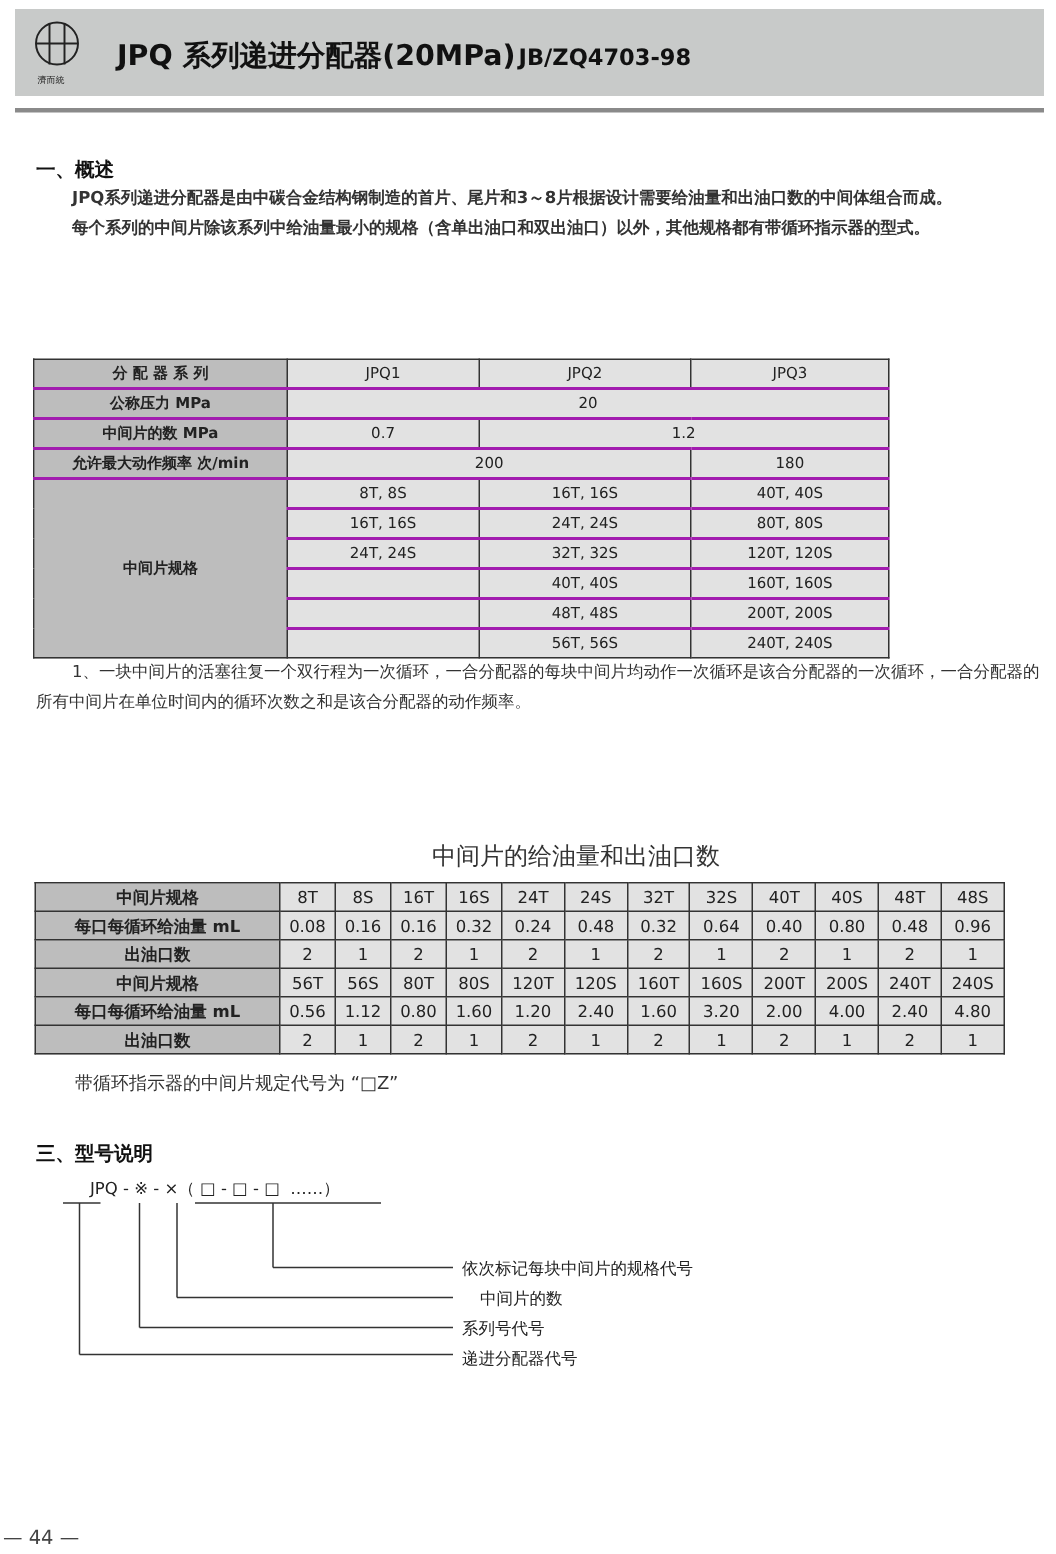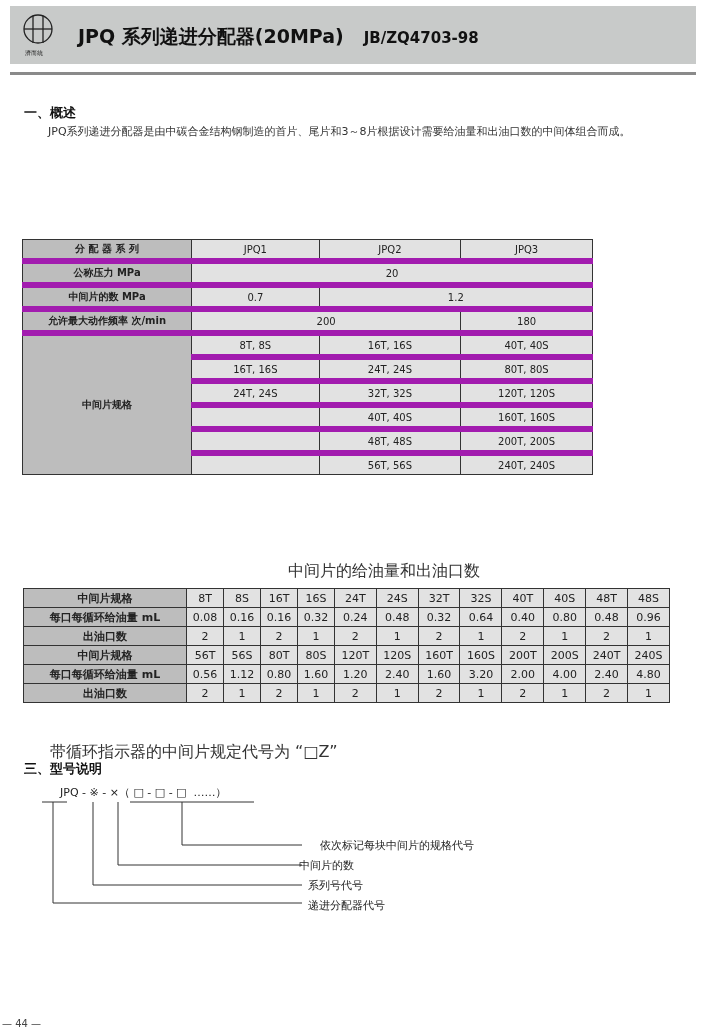--- a/index.html
+++ b/index.html
@@ -3,35 +3,35 @@
 <meta charset="utf-8">
 <style>
   html, body { margin:0; padding:0; background:#fff; }
   body { width:704px; height:1036px; position:relative; overflow:hidden;
          font-family:"DejaVu Sans", sans-serif; color:#222; }
   .header { position:absolute; left:10px; top:6px; width:686px; height:58px; background:#c8cac9; }
   .header-line { position:absolute; left:10px; top:72px; width:686px; height:3px; background:#8a8a8a; }
   .logo { position:absolute; left:20px; top:12px; width:36px; height:46px; }
   .logo-text { position:absolute; left:25px; top:49px; font-size:6px; color:#222; }
   .title { position:absolute; left:78px; top:24px; font-size:19px; font-weight:bold; color:#111; letter-spacing:0; }
-  .title .std { font-size:15px; margin-left:20px; }
+  .title .std { font-size:15px; margin-left:2px; }
   .h { position:absolute; left:24px; font-size:13px; font-weight:bold; color:#111; }
   .para { position:absolute; left:24px; width:672px; font-size:11px; line-height:20px; color:#333; }
   .para p { margin:0; text-indent:24px; }
   table { border-collapse:collapse; position:absolute; font-size:10px; font-family:"DejaVu Sans", sans-serif; }
   td { border:1px solid #333; text-align:center; padding:0; background:#e2e2e2; color:#222; }
   .lbl { background:#bdbdbd; font-weight:bold; }
   #t1 { left:22px; top:239px; width:571px; }
   #t1 td { height:18px; }
-  #t1 tr + tr td { border-top:6px solid #a21caf; }
+  #t1 tr + tr td { border-top:2px solid #a21caf; }
   #t2 { left:23px; top:588px; width:647px; font-size:11px; }
   #t2 td { height:18px; }
   .caption { position:absolute; left:288px; top:561px; font-size:16px; color:#333; }
-  .note { position:absolute; left:50px; top:742px; font-size:16px; color:#333; }
-  .pagenum { position:absolute; left:2px; top:1018px; font-size:10px; color:#444; }
+  .note { position:absolute; left:50px; top:714px; font-size:12px; color:#333; }
+  .pagenum { position:absolute; left:2px; top:1018px; font-size:13px; color:#444; }
   .diagram { position:absolute; left:30px; top:780px; width:480px; height:150px; }
   .formula { position:absolute; left:60px; top:785px; font-size:11px; color:#222; white-space:pre; }
   .dl { position:absolute; font-size:11px; color:#222; }
 </style>
 </head>
 <body>
 
 <div class="header"></div>
 <svg class="logo" viewBox="0 0 36 46">
   <circle cx="18" cy="17" r="14" fill="none" stroke="#222" stroke-width="1.3"></circle>
@@ -39,22 +39,23 @@
   <line x1="23" y1="4" x2="23" y2="31" stroke="#222" stroke-width="1.3"></line>
   <line x1="4" y1="17" x2="32" y2="17" stroke="#222" stroke-width="1.3"></line>
 </svg>
 <div class="logo-text">濟而統</div>
 <div class="title">
   <span>JPQ 系列递进分配器(20MPa)</span><span class="std">JB/ZQ4703-98</span>
 </div>
 <div class="header-line"></div>
 
 <div class="h" style="top:104px;">一、概述</div>
-<div class="para" style="top:122px;">
+<div class="para" style="top:122px;font-weight:bold;">
   <p>JPQ系列递进分配器是由中碳合金结构钢制造的首片、尾片和3～8片根据设计需要给油量和出油口数的中间体组合而成。</p>
+  <p>每个系列的中间片除该系列中给油量最小的规格（含单出油口和双出油口）以外，其他规格都有带循环指示器的型式。</p>
 </div>
 
 <div class="h" style="top:208px;margin-top:48px;">二、技术参数</div>
 
 <table id="t1">
   <colgroup>
       <col style="width:198px">
       <col style="width:150px">
       <col style="width:167px">
       <col style="width:154px">
@@ -108,20 +109,21 @@
   </tr>
   <tr>
     <td></td>
     <td>56T, 56S</td>
     <td>240T, 240S</td>
   </tr>
 </tbody>
   </table>
 
 <div class="para" style="top:438px;">
+  <p>1、一块中间片的活塞往复一个双行程为一次循环，一合分配器的每块中间片均动作一次循环是该合分配器的一次循环，一合分配器的所有中间片在单位时间内的循环次数之和是该合分配器的动作频率。</p>
 </div>
 
 <div class="caption">中间片的给油量和出油口数</div>
 <table id="t2">
   <colgroup>
       <col style="width:163px">
     </colgroup>
   <tbody id="t2body">
       <tr>
         <td class="lbl">中间片规格</td>
@@ -224,18 +226,18 @@
   <line x1="100" y1="22" x2="224" y2="22" stroke="#333" stroke-width="1"></line>
   <line x1="152" y1="22" x2="152" y2="65" stroke="#333" stroke-width="1"></line>
   <line x1="152" y1="65" x2="272" y2="65" stroke="#333" stroke-width="1"></line>
   <line x1="88" y1="22" x2="88" y2="85" stroke="#333" stroke-width="1"></line>
   <line x1="88" y1="85" x2="272" y2="85" stroke="#333" stroke-width="1"></line>
   <line x1="63" y1="22" x2="63" y2="105" stroke="#333" stroke-width="1"></line>
   <line x1="63" y1="105" x2="272" y2="105" stroke="#333" stroke-width="1"></line>
   <line x1="23" y1="22" x2="23" y2="123" stroke="#333" stroke-width="1"></line>
   <line x1="23" y1="123" x2="272" y2="123" stroke="#333" stroke-width="1"></line>
 </svg>
-<div class="dl" style="left:320px; top:838px;text-align:center;">依次标记每块中间片的规格代号</div>
-<div class="dl" style="left:299px; top:858px;">中间片的数</div>
+<div class="dl" style="left:308px; top:838px;text-align:center;">依次标记每块中间片的规格代号</div>
+<div class="dl" style="left:320px; top:858px;">中间片的数</div>
 <div class="dl" style="left:308px; top:878px;">系列号代号</div>
 <div class="dl" style="left:308px; top:898px;">递进分配器代号</div>
 
 <div class="pagenum">— 44 —</div>
 
 </body></html>

